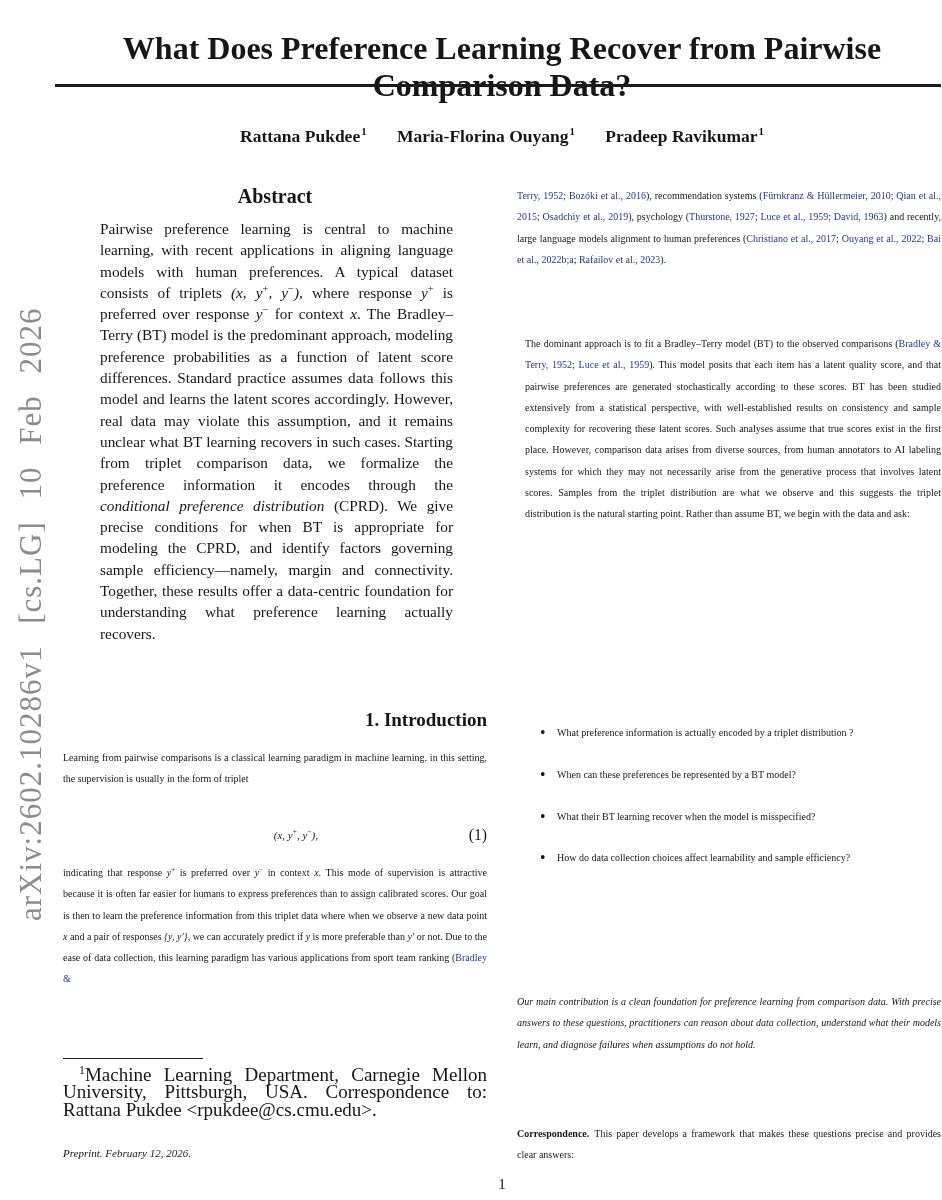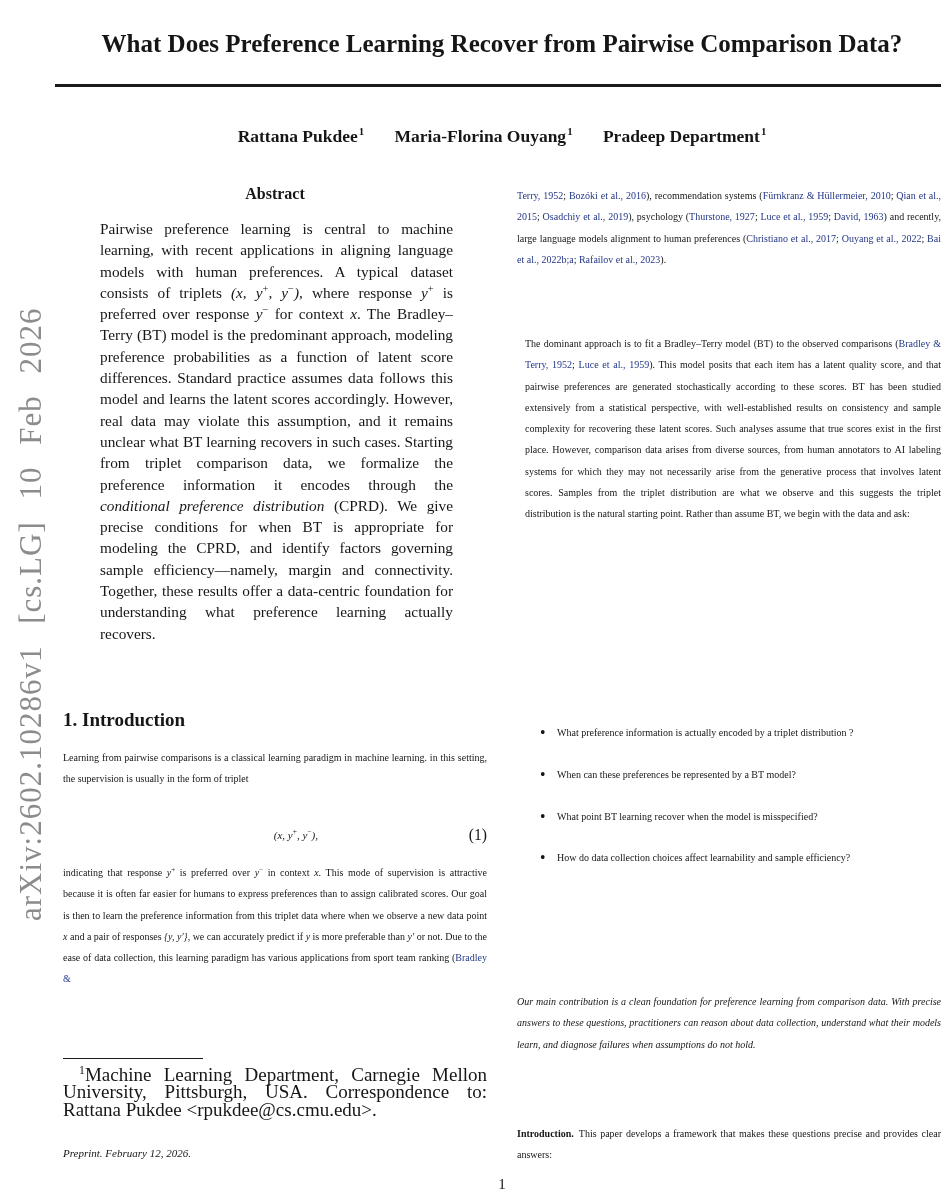--- a/index.html
+++ b/index.html
@@ -23,21 +23,21 @@
     white-space: nowrap;
     color: var(--muted, #8c8c8c);
     font-size: 31px;
     letter-spacing: 1px;
     word-spacing: 13px;
   }
   .title {
     position: absolute;
     top: 30px; left: 63px; width: 878px;
     text-align: center;
-    font-size: 25px;
+    font-size: 32px;
     font-weight: bold;
   }
   .title-rule {
     position: absolute;
     top: 84px; left: 55px; width: 886px;
     height: 1px;
     border-top: 2.5px solid #1a1a1a;
     border-bottom: 1.5px solid #1a1a1a;
   }
   .authors {
@@ -50,23 +50,23 @@
   .author { margin: 15px 13px; }
   .col { position: absolute; top: 185px; width: 424px; height: 1015px; }
   .col-left  { left: 63px; }
   .col-right { left: 517px; }
   .block { position: absolute; left: 0; right: 0; }
   .body-text {
     font-size: 10px;
     line-height: 21.3px;
     text-align: justify;
   }
-  .abstract-heading { top: 0; text-align: center; font-size: 16px; font-weight: bold; }
+  .abstract-heading { top: 0; text-align: center; font-size: 20px; font-weight: bold; }
   .abstract-body { top: 33px; padding-left: 37px; padding-right: 34px; font-size: 15.3px; }
-  .sec-heading { top: 524px; font-size: 19px; font-weight: bold; }
+  .sec-heading { top: 524px; font-size: 19px; font-weight: bold; text-align: right; }
   .intro-p1 { top: 562px; }
   .equation-row { top: 641px; display: flex; align-items: center; }
   .eq-expr { flex: 1; text-align: center; font-size: 11px; padding-left: 60px; }
   .eq-num { font-size: 15.7px; }
   .intro-p2 { top: 677px; }
   .footnote-rule { top: 873px; width: 140px; right: auto; border-top: 1.5px solid #1a1a1a; }
   .footnote {
     top: 881px;
     font-size: 19px;
     line-height: 17.4px;
@@ -102,21 +102,21 @@
 <div class="page">
 
   <div class="arxiv">arXiv:2602.10286v1  [cs.LG]  10 Feb 2026</div>
 
   <h1 class="title">What Does Preference Learning Recover from Pairwise Comparison Data?</h1>
   <div class="title-rule"></div>
 
   <div class="authors">
     <span class="author"><span>Rattana Pukdee</span><span class="seg-sp">1</span></span>
     <span class="author"><span>Maria-Florina Ouyang</span><span class="seg-sp">1</span></span>
-    <span class="author"><span>Pradeep Department</span><span class="seg-sp">1</span></span>
+    <span class="author"><span>Pradeep Ravikumar</span><span class="seg-sp">1</span></span>
   </div>
 
   <div class="col col-left">
     <div class="block abstract-heading">Abstract</div>
     <div class="block abstract-body body-text"><span>Pairwise preference learning is central to machine learning, with recent applications in aligning language models with human preferences. A typical dataset consists of triplets </span><span class="seg-m">(x, y</span><span class="seg-msp">+</span><span class="seg-m">, y</span><span class="seg-msp">−</span><span class="seg-m">)</span><span>, where response </span><span class="seg-m">y</span><span class="seg-msp">+</span><span> is preferred over response </span><span class="seg-m">y</span><span class="seg-msp">−</span><span> for context </span><span class="seg-m">x</span><span>. The Bradley–Terry (BT) model is the predominant approach, modeling preference probabilities as a function of latent score differences. Standard practice assumes data follows this model and learns the latent scores accordingly. However, real data may violate this assumption, and it remains unclear what BT learning recovers in such cases. Starting from triplet comparison data, we formalize the preference information it encodes through the </span><span class="seg-it">conditional preference distribution</span><span> (CPRD). We give precise conditions for when BT is appropriate for modeling the CPRD, and identify factors governing sample efficiency—namely, margin and connectivity. Together, these results offer a data-centric foundation for understanding what preference learning actually recovers.</span></div>
 
     <h2 class="block sec-heading">1. Introduction</h2>
     <div class="block intro-p1 body-text"><span>Learning from pairwise comparisons is a classical learning paradigm in machine learning. in this setting, the supervision is usually in the form of triplet</span></div>
 
     <div class="block equation-row">
@@ -139,27 +139,27 @@
       <div class="bullet-item">
         <span class="bullet-dot">•</span>
         <span class="bullet-text body-text"><span>What preference information is actually encoded by a triplet distribution ?</span></span>
       </div>
       <div class="bullet-item">
         <span class="bullet-dot">•</span>
         <span class="bullet-text body-text"><span>When can these preferences be represented by a BT model?</span></span>
       </div>
       <div class="bullet-item">
         <span class="bullet-dot">•</span>
-        <span class="bullet-text body-text"><span>What point BT learning recover when the model is misspecified?</span></span>
+        <span class="bullet-text body-text"><span>What their BT learning recover when the model is misspecified?</span></span>
       </div>
       <div class="bullet-item">
         <span class="bullet-dot">•</span>
         <span class="bullet-text body-text"><span>How do data collection choices affect learnability and sample efficiency?</span></span>
       </div>
     </div>
 
     <div class="block rp3 body-text"><span>Our main contribution is a clean foundation for preference learning from comparison data. With precise answers to these questions, practitioners can reason about data collection, understand what their models learn, and diagnose failures when assumptions do not hold.</span></div>
-    <div class="block contrib body-text"><span class="seg-bf">Introduction.</span><span> This paper develops a framework that makes these questions precise and provides clear answers:</span></div>
+    <div class="block contrib body-text"><span class="seg-bf">Correspondence.</span><span> This paper develops a framework that makes these questions precise and provides clear answers:</span></div>
   </div>
 
   <div class="page-number">1</div>
 
 </div>
 
 </body></html>

